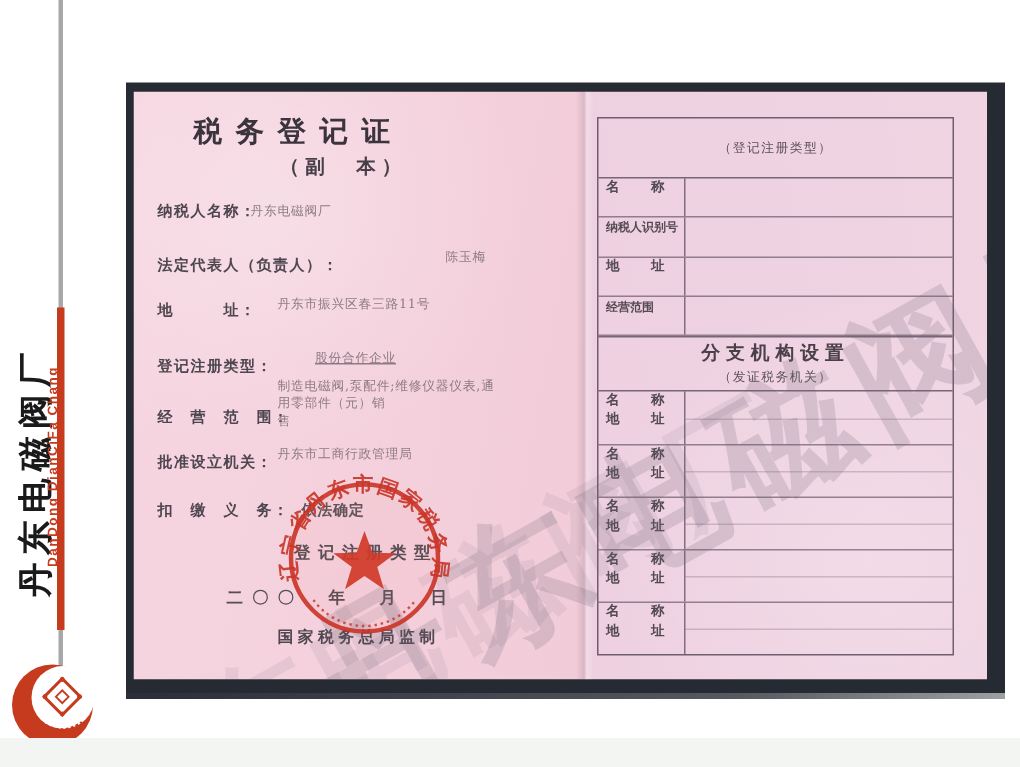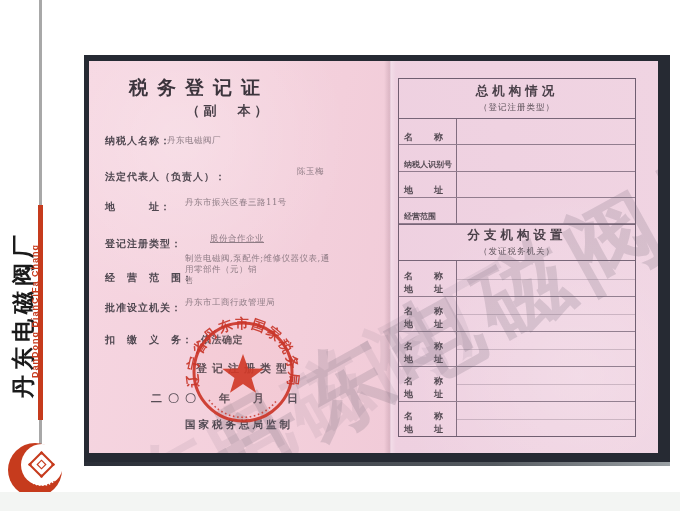--- a/index.html
+++ b/index.html
@@ -63,21 +63,21 @@
        border:1px solid rgba(70,55,75,.75);display:flex;flex-direction:column;}
   .tbl .hd{border-bottom:1px solid rgba(70,55,75,.7);display:flex;flex-direction:column;
        align-items:center;justify-content:center;}
   .hd1{height:40px;} .hd2{height:36px;border-top:1px solid rgba(70,55,75,.7);}
   .hd-t{font-size:12.5px;font-weight:bold;letter-spacing:4px;color:#4a4049;}
   .hd-s{font-size:8.5px;color:#5c5159;letter-spacing:1px;margin-top:2px;}
   .r{display:flex;border-bottom:1px solid rgba(70,55,75,.55);}
   .r:last-child{border-bottom:none;}
   .r1{height:26px;} .rp{height:35px;}
   .lc{width:58px;border-right:1px solid rgba(70,55,75,.65);display:flex;flex-direction:column;
-      justify-content:flex-end;padding-left:5px;box-sizing:border-box;}
+      justify-content:flex-start;padding-left:5px;box-sizing:border-box;}
   .lc span{font-size:9px;font-weight:bold;color:#544a53;letter-spacing:1px;line-height:13px;}
   .lc .tiny{font-size:8px;letter-spacing:0;}
   .vc{flex:1;position:relative;}
   .rp .vc::after{content:"";position:absolute;left:0;right:0;top:50%;height:1px;
       background:rgba(70,55,75,.22);}
   .shadow-band{position:absolute;left:84px;top:462px;width:586px;height:4px;
       background:linear-gradient(90deg,#2a2e37,#555a60 70%,#9aa0a4);}
   .bottom-strip{position:absolute;left:0;top:492px;width:680px;height:19px;background:#f3f5f3;}
 </style>
 </head>
@@ -145,21 +145,20 @@
         <path id="arcTop" d="M 19,80 A 46,46 0 1 1 105,80" fill="none"></path>
         <text font-size="13.5" fill="#c9372b" font-weight="bold" letter-spacing="2" opacity="0.92">
           <textPath href="#arcTop" startOffset="50%" text-anchor="middle">辽宁省丹东市国家税务局</textPath>
         </text>
         <path d="M28,90 A42,42 0 0 0 96,90" fill="none" stroke="#c9372b" stroke-width="1.6" stroke-dasharray="1.6 2.6" opacity="0.85"></path>
         <polygon points="62,44 67.3,58.5 82.8,58.8 70.5,68 75,82.8 62,74 49,82.8 53.5,68 41.2,58.8 56.7,58.5" fill="#d03a28" opacity="0.92"></polygon>
       </svg>
 
       <div class="tbl">
         <div class="hd hd1">
-          <div class="hd-t">总机构情况</div>
           <div class="hd-s">（登记注册类型）</div>
         </div>
         <div class="r r1">
           <div class="lc">
               <span>名　　称</span>
             </div>
           <div class="vc"></div>
         </div>
         <div class="r r1">
           <div class="lc">

